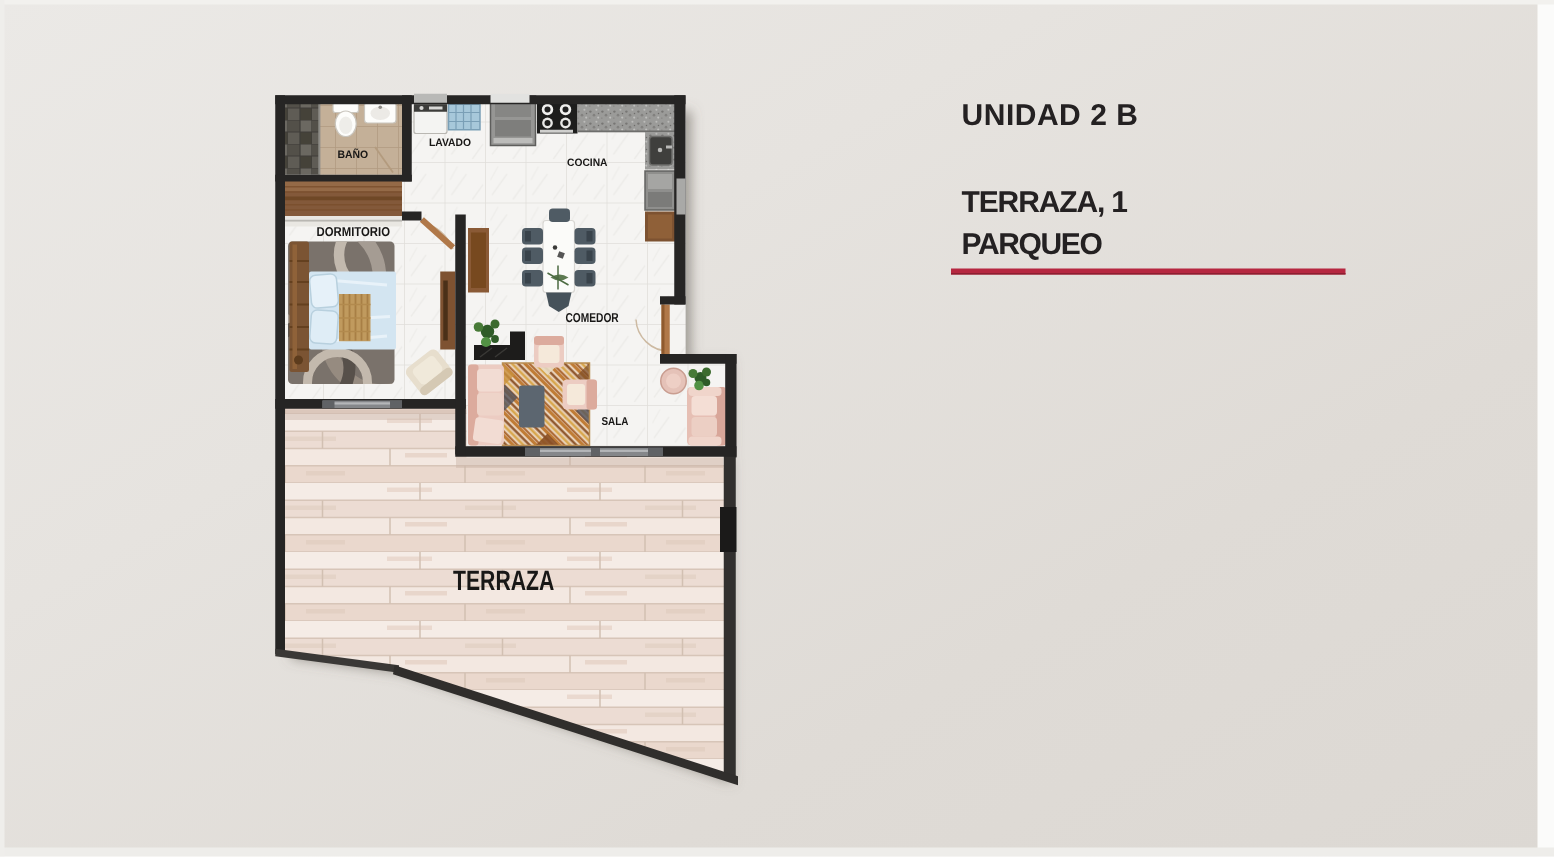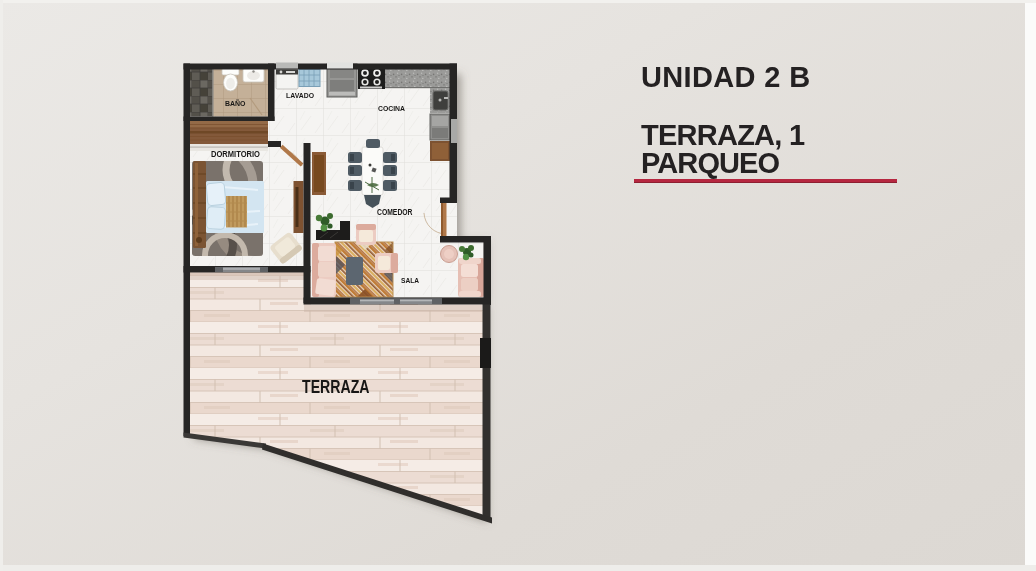--- a/index.html
+++ b/index.html
@@ -5,21 +5,21 @@
   html,body{margin:0;padding:0;}
   body{width:1036px;height:571px;overflow:hidden;position:relative;
        font-family:"Liberation Sans", sans-serif;}
   .bg{position:absolute;left:0;top:0;width:1036px;height:571px;
       background:linear-gradient(150deg,#ebe9e6 0%,#e6e3df 35%,#dfdbd6 70%,#dcd8d3 100%);}
   .edge-r{position:absolute;right:0;top:0;width:11px;height:571px;background:#fbfbfa;}
   .edge-b{position:absolute;left:0;bottom:0;width:1036px;height:6px;background:#eeedea;}
   .edge-t{position:absolute;left:0;top:0;width:1036px;height:3px;background:#f2f1ee;}
   .edge-l{position:absolute;left:0;top:0;width:3px;height:571px;background:#efeeeb;}
   .title{position:absolute;left:641px;top:63.4px;color:#242122;
-         font-size:29px;font-weight:bold;line-height:28.6px;white-space:nowrap;letter-spacing:0.35px;}
+         font-size:20px;font-weight:bold;line-height:28.6px;white-space:nowrap;letter-spacing:0.35px;}
   .t2{letter-spacing:2.15px;}
   .t3{letter-spacing:-0.75px;}
   .t4{letter-spacing:-0.9px;margin-top:38px;}
   .rule{position:absolute;left:634px;top:179px;width:263px;height:3.2px;background:#b62740;
         border-bottom:1px solid #8d1f31;}
   svg{position:absolute;left:0;top:0;}
   text{font-family:"Liberation Sans",sans-serif;font-weight:bold;fill:#181716;}
 </style>
 </head>
 <body>

